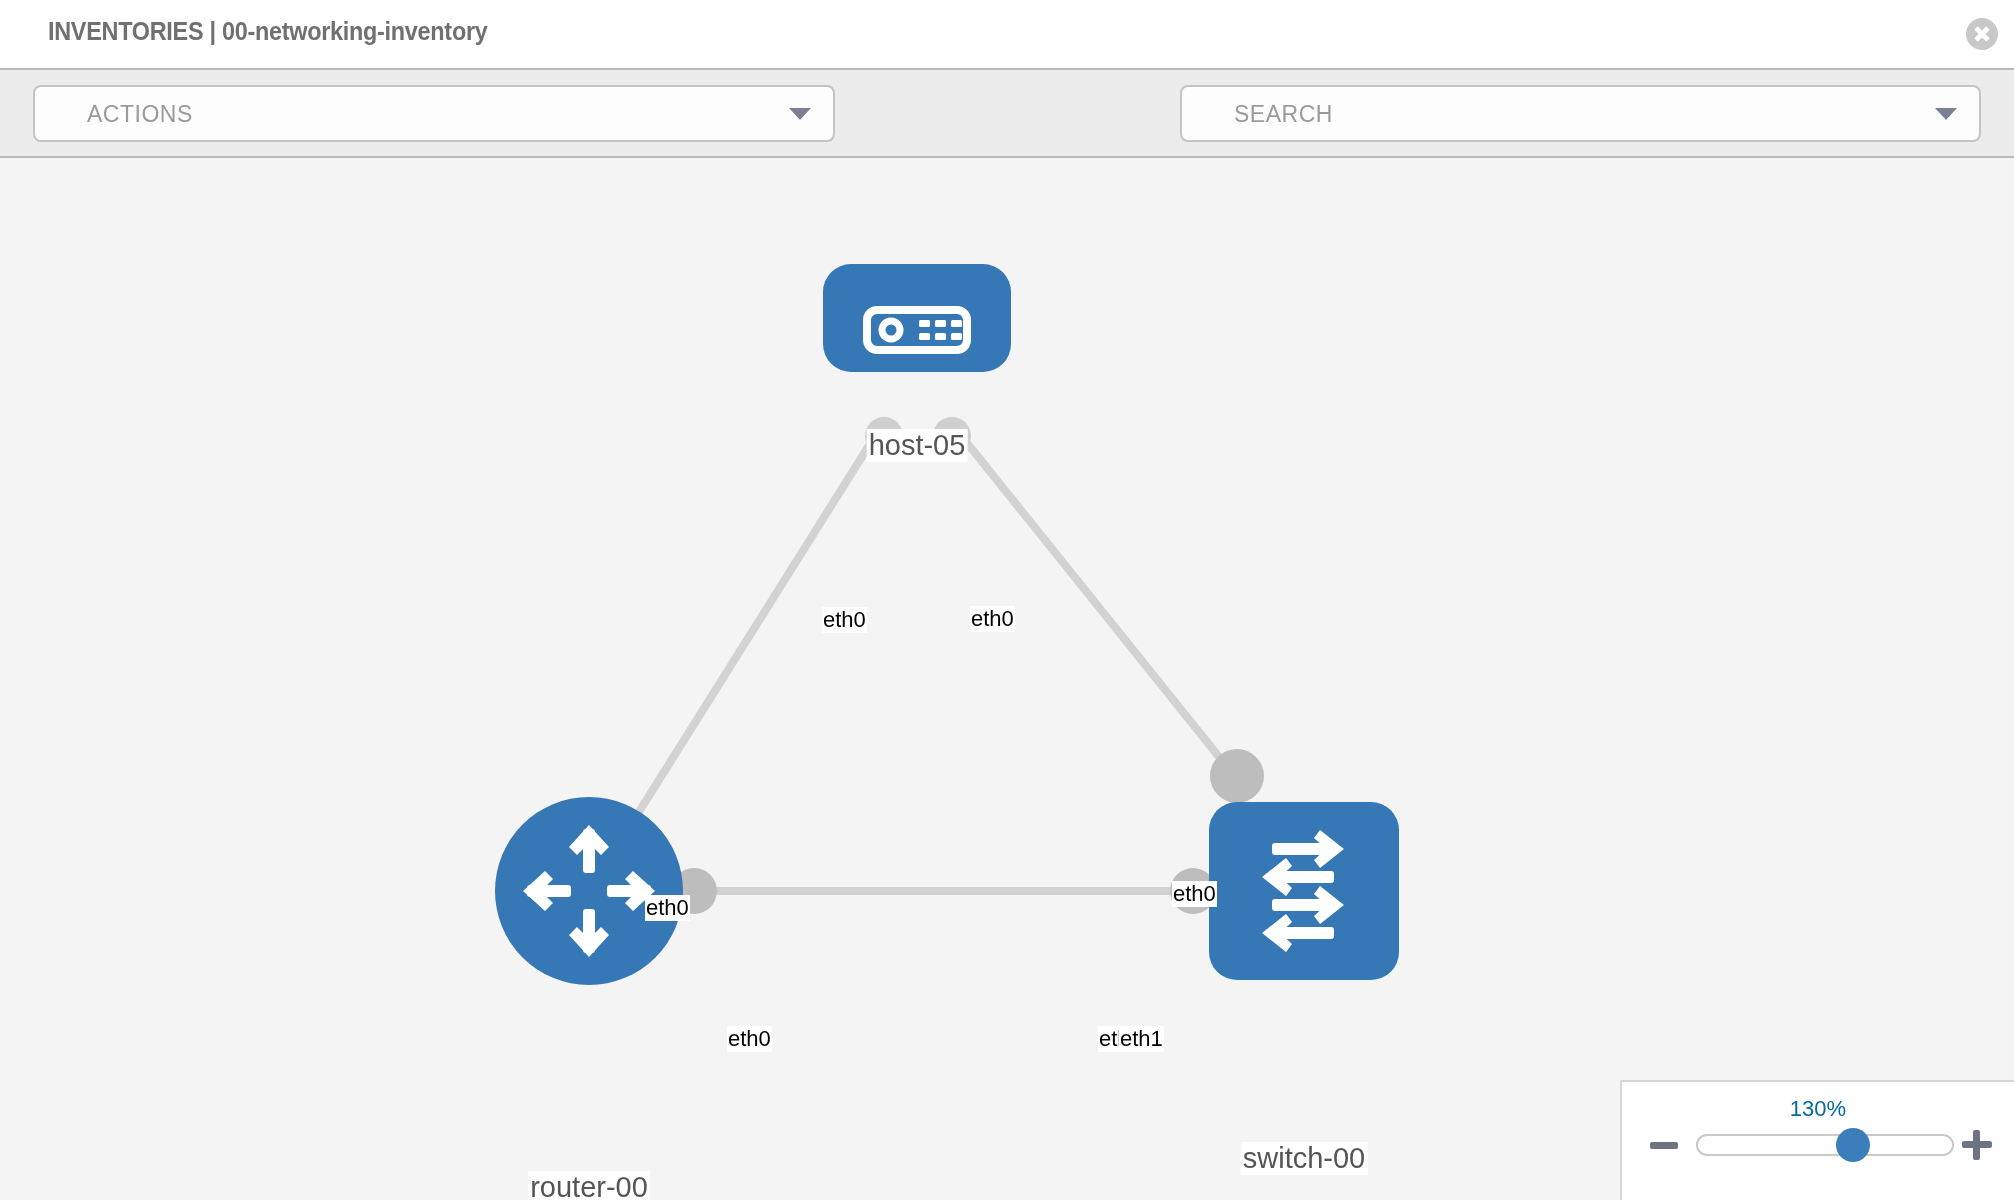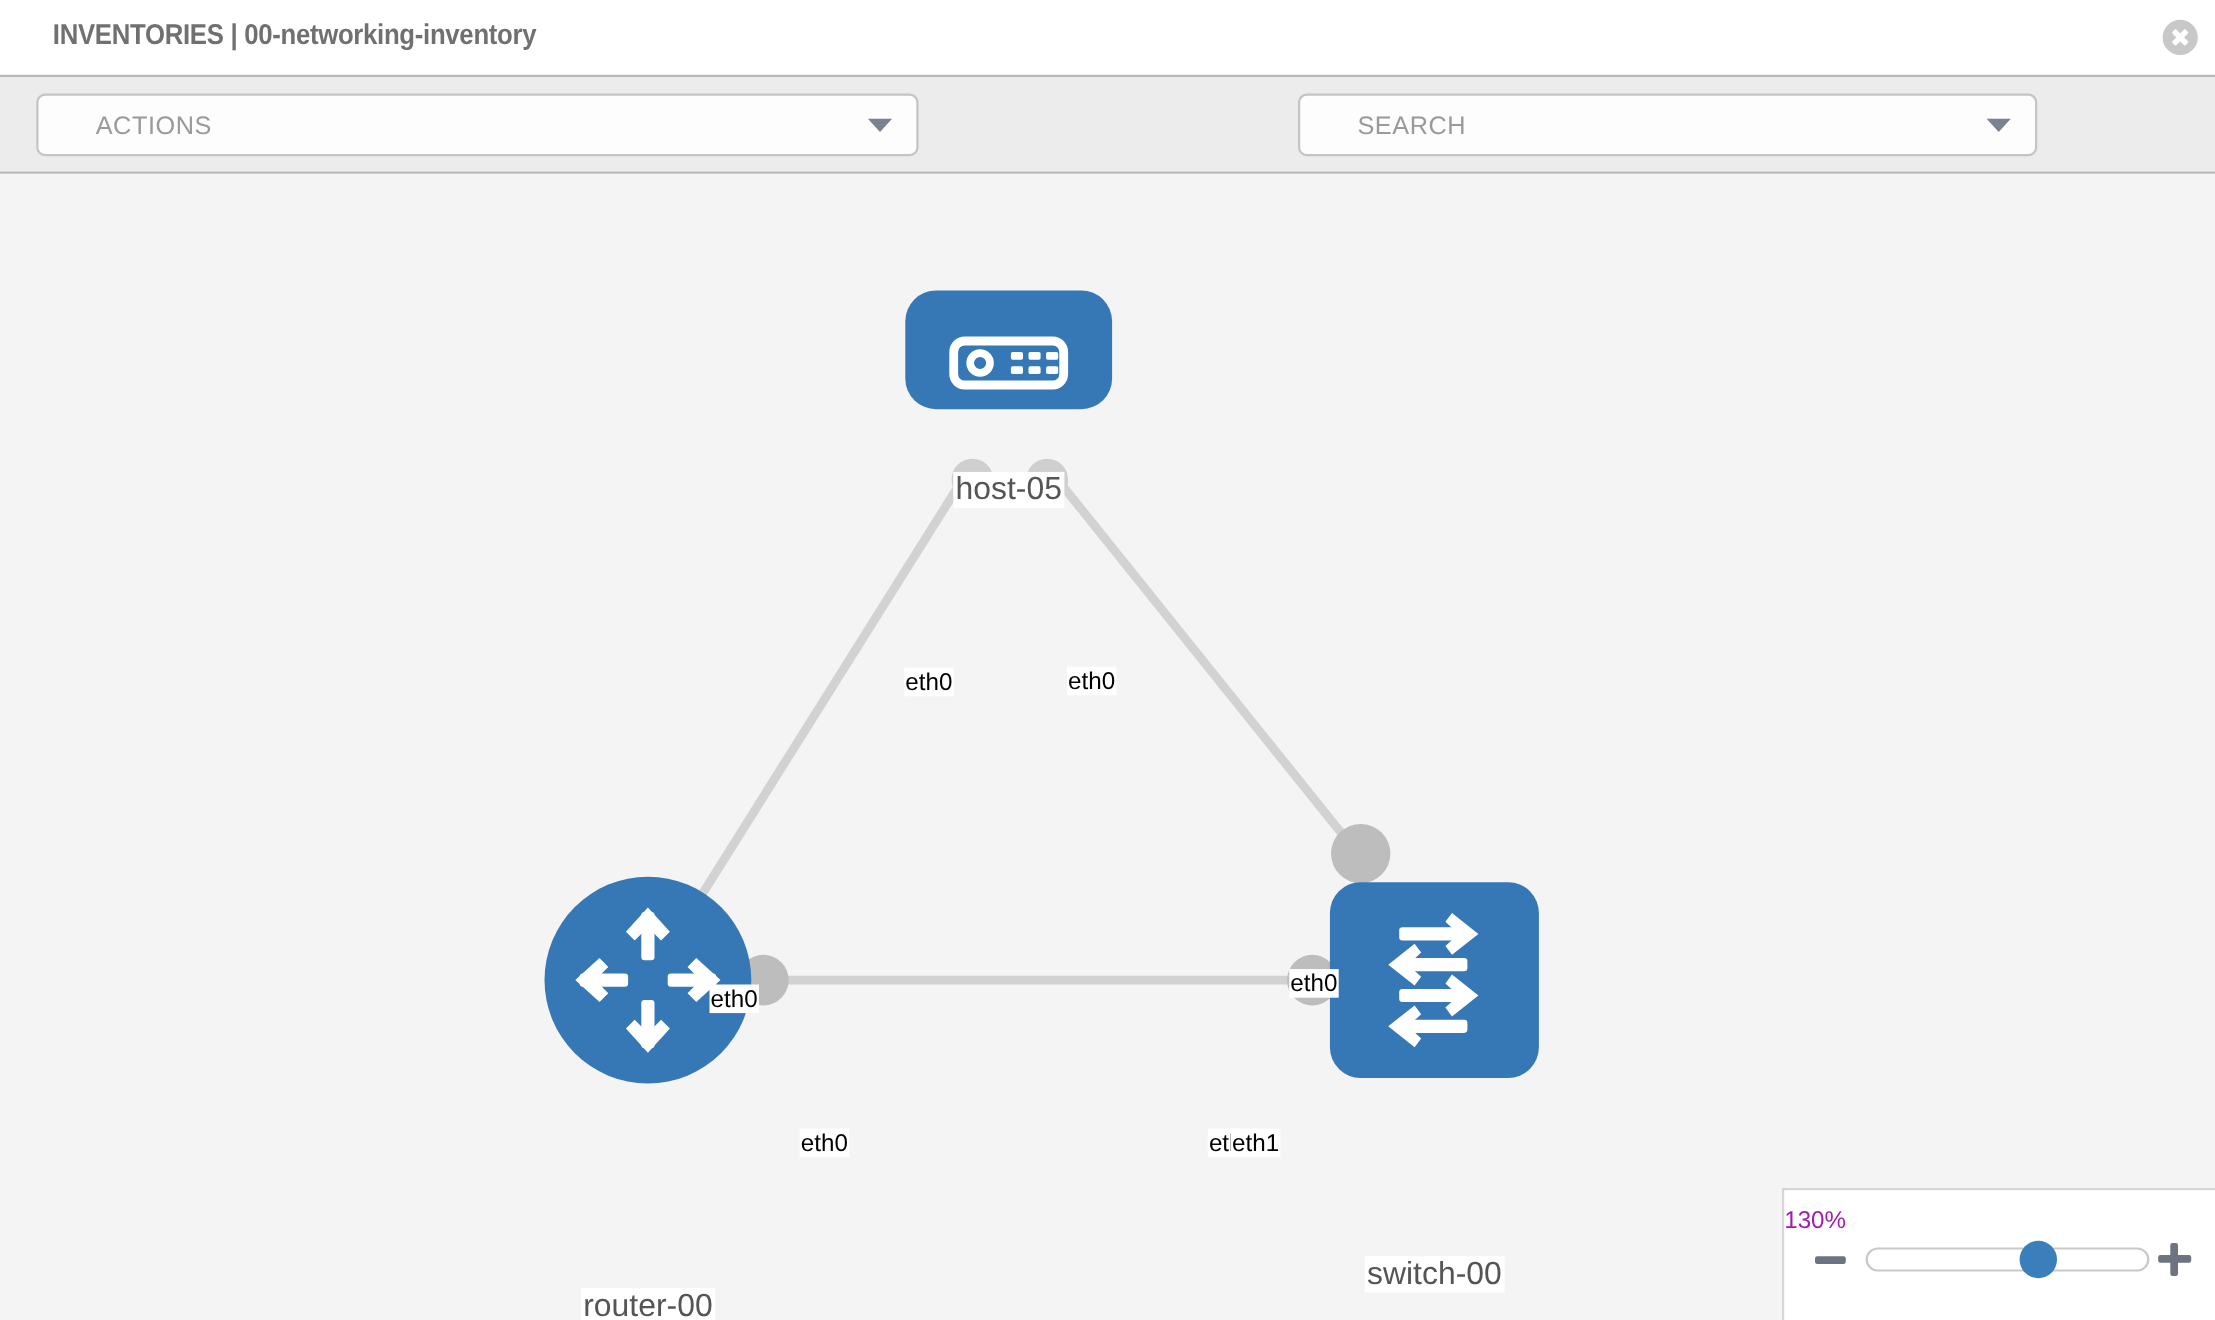--- a/index.html
+++ b/index.html
@@ -79,21 +79,21 @@
   #actions-select {
     left: 33px;
     top: 15px;
     width: 802px;
     height: 57px;
     cursor: pointer;
   }
   #search-select {
     left: 1180px;
     top: 15px;
-    width: 672px;
+    width: 801px;
     height: 57px;
     cursor: text;
   }
   .field-label {
     position: absolute;
     left: 20px;
     top: 50%;
     transform: translateY(-50%);
     font-size: 23px;
     color: #9a9a9a;
@@ -167,23 +167,23 @@
     background: #ffffff;
     border: 2px solid #d6d6d6;
     border-right: none;
     border-bottom: none;
     box-sizing: border-box;
   }
   #zoom-level {
     position: absolute;
     top: 14px;
     width: 100%;
-    text-align: left;
+    text-align: center;
     font-size: 22px;
-    color: #a21caf;
+    color: #0369a1;
   }
   #zoom-minus {
     position: absolute;
     left: 28px;
     top: 60px;
     width: 28px;
     height: 7px;
     background: #6d7380;
     border-radius: 2px;
     cursor: pointer;

